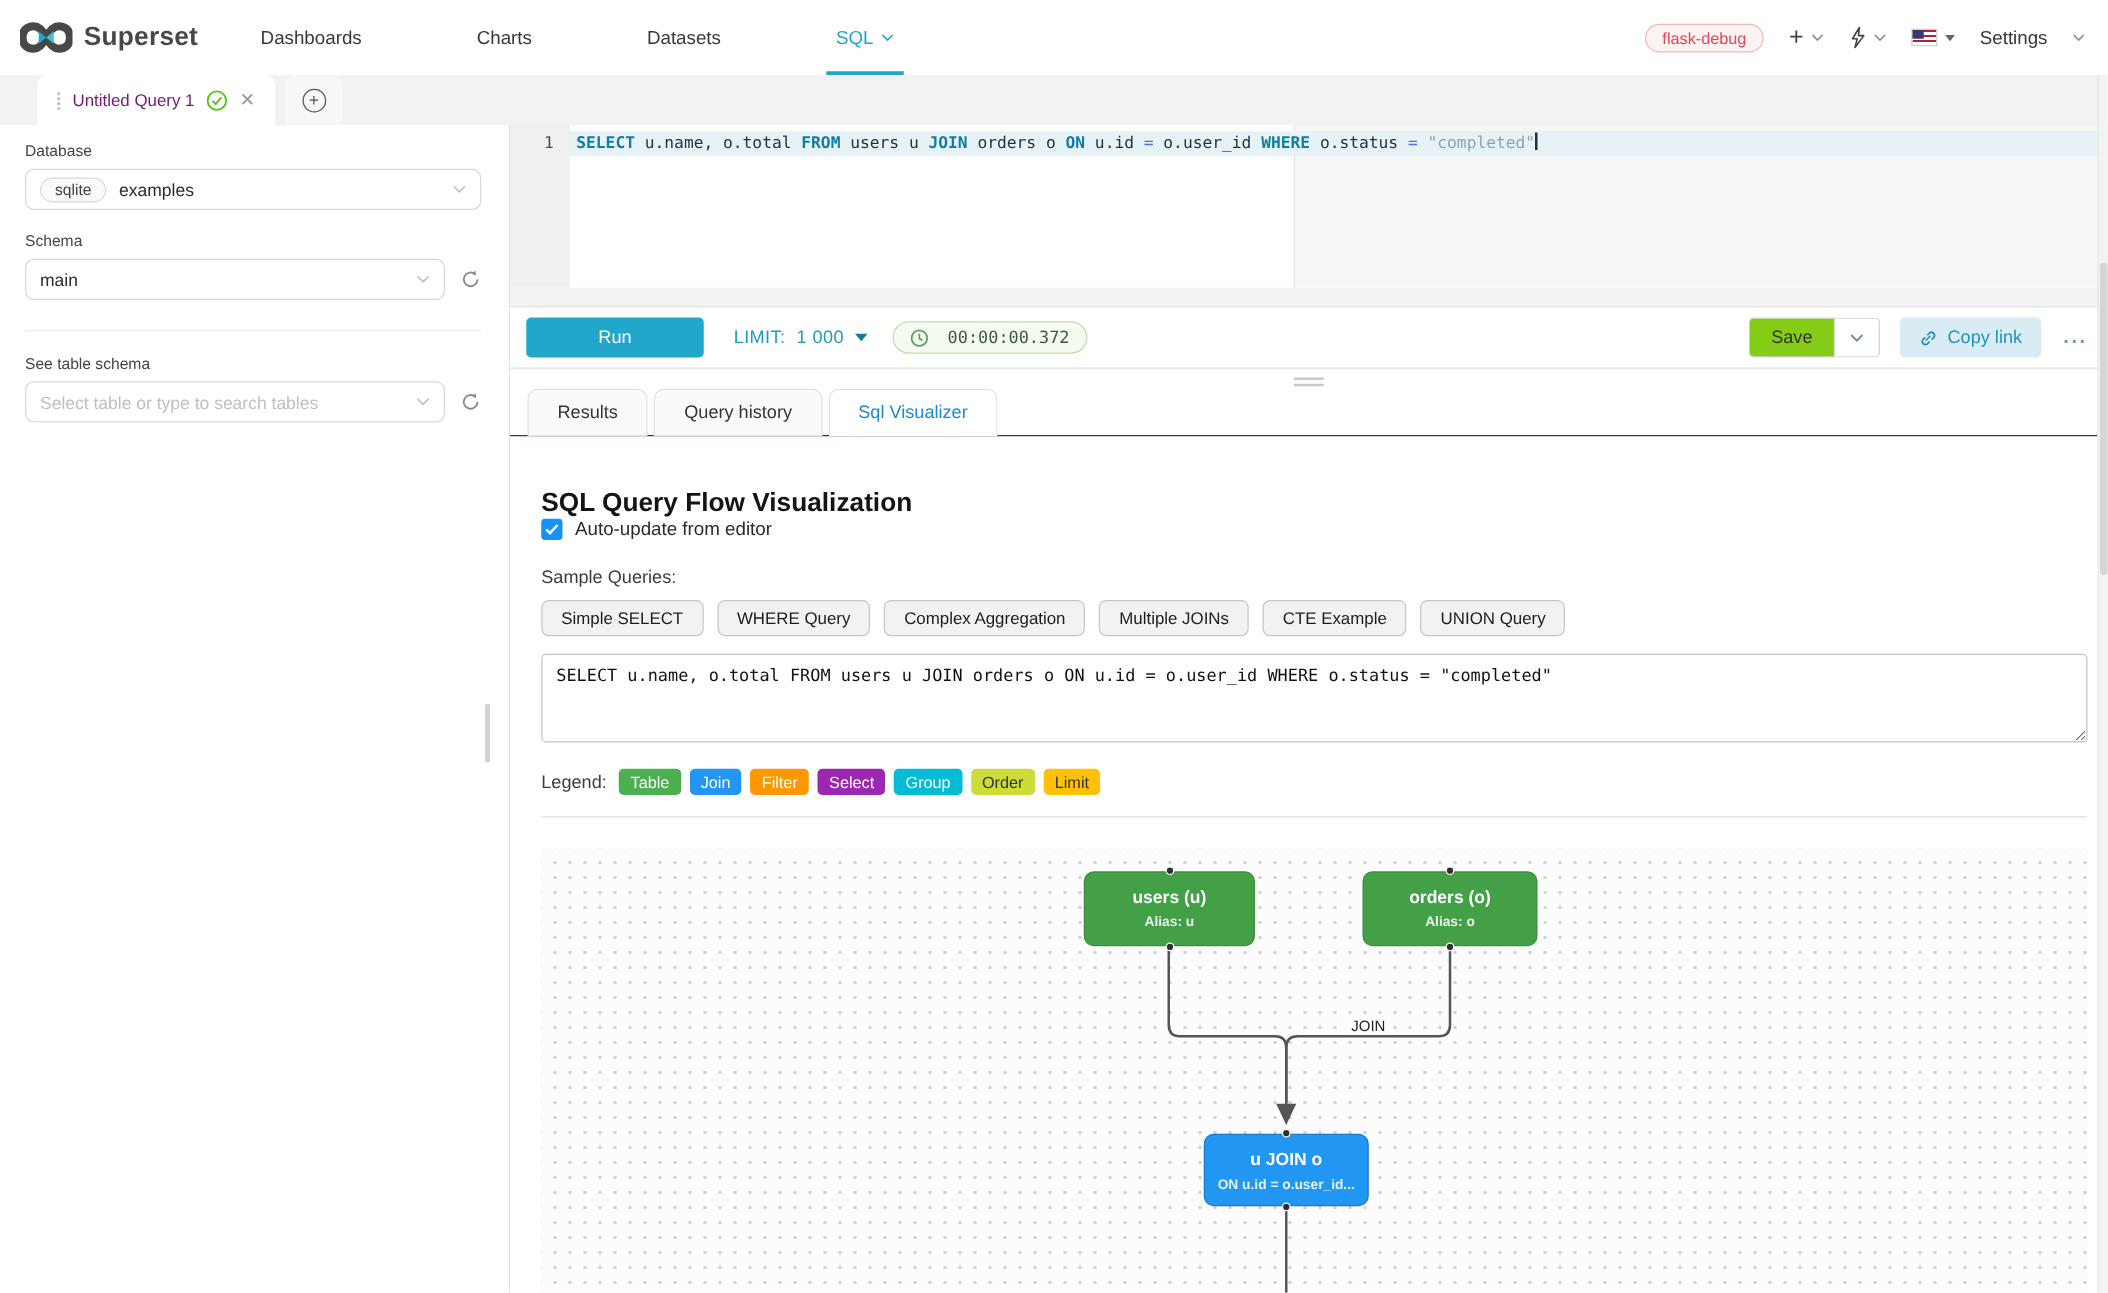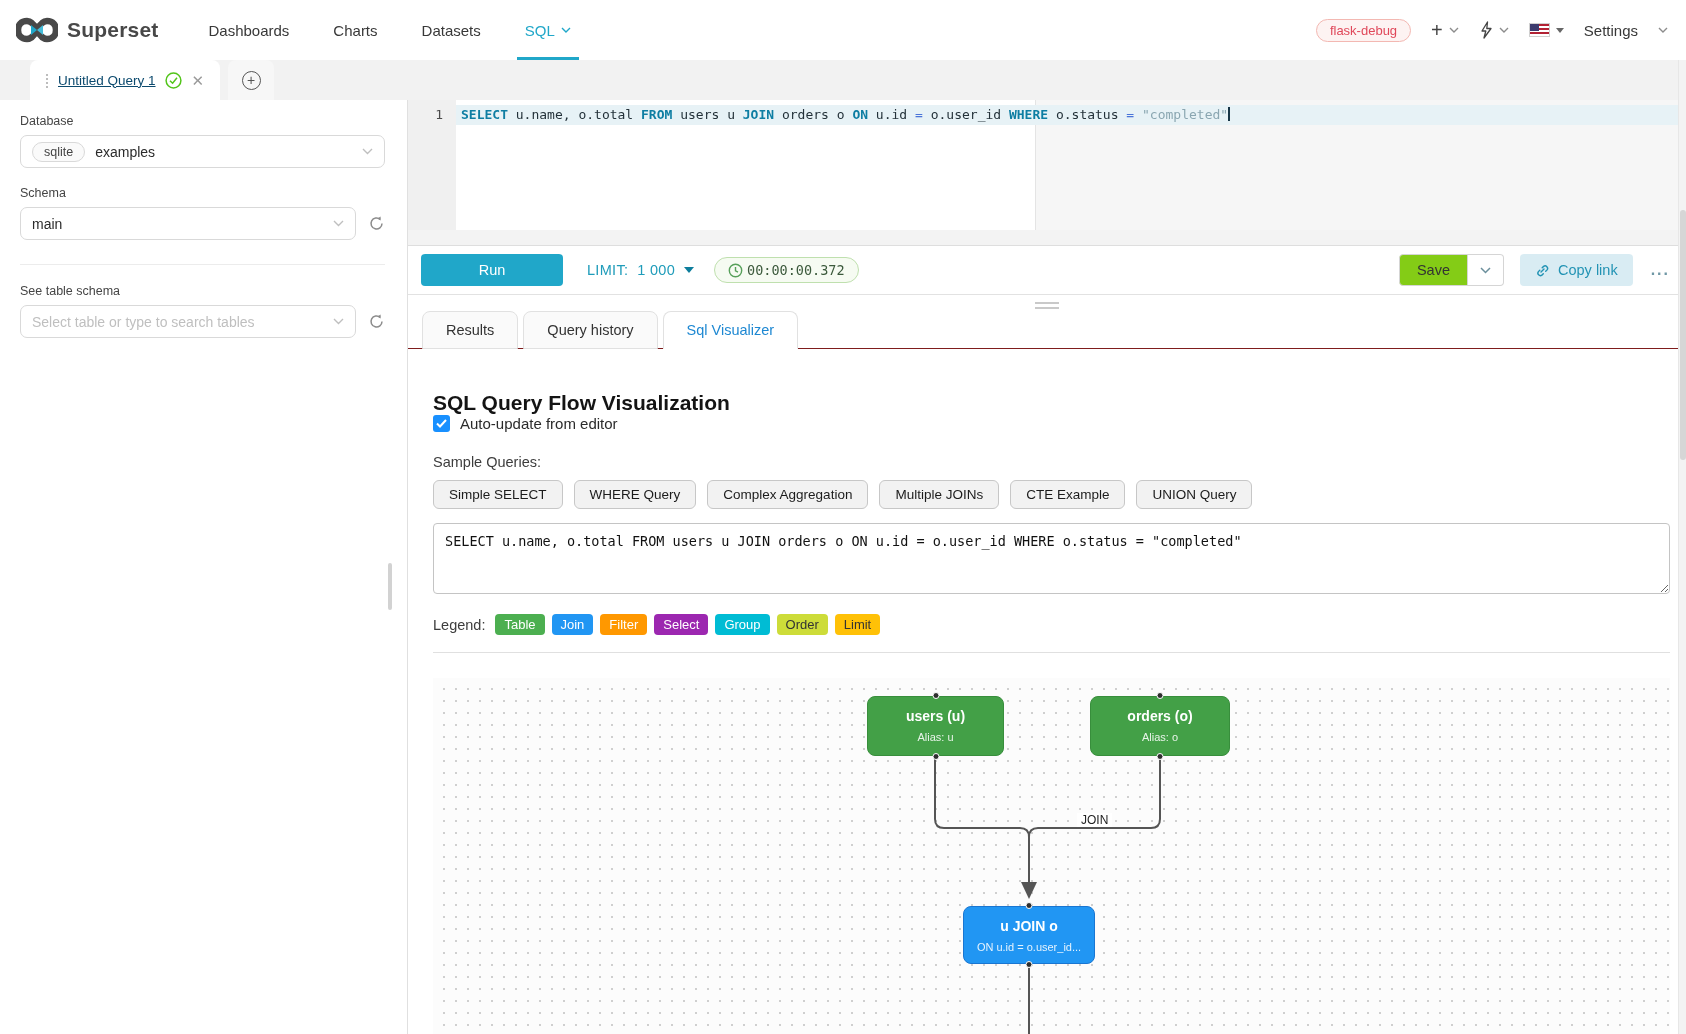--- a/index.html
+++ b/index.html
@@ -20,21 +20,21 @@
   .plus-glyph { font-size:20px; color:#444; line-height:1; }
   .flag { width:21px; height:14px; position:relative; background:repeating-linear-gradient(to bottom,#b22234 0 2px,#ffffff 2px 4px); border:1px solid #d0d0d0; }
   .flag .canton { position:absolute; left:0; top:0; width:9px; height:7px; background:#3c3b6e; }
   .solid-caret { width:0; height:0; border-left:4px solid transparent; border-right:4px solid transparent; border-top:5px solid #666; }
   .settings { display:flex; align-items:center; gap:20px; font-size:15px; color:#383838; cursor:pointer; }
 
   
   .tabstrip { height:40px; background:#f2f2f2; display:flex; align-items:stretch; }
   .query-tab { margin-left:30px; background:#fff; border-radius:8px 8px 0 0; display:flex; align-items:center; gap:9px; padding:0 15px; cursor:pointer; }
   .drag-dots { width:4px; height:15px; background-image:radial-gradient(#bdbdbd 1px, transparent 1.4px); background-size:4px 4px; }
-  .query-tab-title { font-size:13.5px; color:#0c4a6e;text-decoration:underline; }
+  .query-tab-title { font-size:13.5px; color:#701a75; }
   .tab-close { color:#9a9a9a; font-size:15px; line-height:1; padding:0 1px; }
   .newtab-btn { margin-left:8px; width:46px; background:#f7f7f7; border-radius:8px 8px 0 0; display:flex; align-items:center; justify-content:center; cursor:pointer; }
   .circle-plus { width:19px; height:19px; border:1.6px solid #555; border-radius:50%; color:#555; font-size:14px; display:flex; align-items:center; justify-content:center; line-height:1; padding-bottom:1px; }
 
   
   .workspace { position:absolute; top:100px; left:0; right:0; bottom:0; display:flex; }
   .sidebar { width:407px; background:#fff; padding:14px 22px 0 20px; position:relative; flex:none; }
   .fld-label { font-size:12.5px; color:#454545; margin-bottom:7px; }
   .select { height:33px; border:1px solid #d9d9d9; border-radius:7px; background:#fff; display:flex; align-items:center; padding:0 11px; gap:10px; cursor:pointer; }
   .select .sel-text { font-size:14px; color:#2b2b2b; flex:1; }
@@ -61,21 +61,21 @@
   .tok-str { color:#8aa6b1; }
   .cursor { display:inline-block; width:2px; height:14px; background:#173546; vertical-align:-2px; }
   .editor-resize { height:16px; background:#f3f3f3; border-bottom:1px solid #dedede; cursor:row-resize; flex:none; }
 
   
   .run-toolbar { height:49px; display:flex; align-items:center; padding:0 15px 0 13px; border-bottom:1px solid #e2e2e2; flex:none; background:#fff; }
   .run-btn { width:142px; height:32px; background:#20a7c9; color:#fff; font-size:14.5px; border:none; border-radius:4px; cursor:pointer; }
   .limit-group { display:flex; align-items:center; margin-left:24px; cursor:pointer; gap:9px; }
   .limit-text { font-size:14.5px; color:#1f9cba; letter-spacing:.3px; }
   .limit-caret { width:0; height:0; border-left:5px solid transparent; border-right:5px solid transparent; border-top:6px solid #0d7d9c; }
-  .timer-pill { margin-left:20px; display:flex; align-items:center; gap:4px; background:#f6fbf2; border:1px solid #bfe0ae; border-radius:15px; padding:4px 13px; font-family:"DejaVu Sans Mono","Liberation Mono",monospace; font-size:13.5px; color:#3c5a3c; }
+  .timer-pill { margin-left:20px; display:flex; align-items:center; gap:15px; background:#f6fbf2; border:1px solid #bfe0ae; border-radius:15px; padding:4px 13px; font-family:"DejaVu Sans Mono","Liberation Mono",monospace; font-size:13.5px; color:#3c5a3c; }
   .toolbar-right { margin-left:auto; display:flex; align-items:center; }
   .save-btn { height:32px; padding:0 17px; background:#84cc16; border:1px solid #d5d5d5; border-radius:4px 0 0 4px; font-size:14.5px; color:#333; cursor:pointer; }
   .save-caret { height:32px; width:36px; background:#fff; border:1px solid #d5d5d5; border-left:none; border-radius:0 4px 4px 0; display:flex; align-items:center; justify-content:center; cursor:pointer; }
   .copylink-btn { margin-left:16px; height:32px; padding:0 15px; background:#d9ecf3; border:none; border-radius:4px; color:#2293b4; font-size:14.5px; display:flex; align-items:center; gap:8px; cursor:pointer; }
   .more-btn { margin-left:18px; color:#6f97a5; font-size:16px; font-weight:bold; letter-spacing:2px; cursor:pointer; }
 
   
   .south-pane { flex:1; position:relative; display:flex; flex-direction:column; min-height:0; }
   .pane-grip { position:absolute; left:50%; top:4px; transform:translateX(-50%); cursor:row-resize; }
   .pane-grip i { display:block; width:24px; height:2px; background:#c9c9c9; margin:3px 0; }
@@ -98,21 +98,21 @@
   .legend-badge { padding:3px 9px; border-radius:4px; font-size:13px; }
   .viz-hr { border:none; border-top:1px solid #e0e0e0; margin-top:17px; }
 
   
   .flow { position:relative; margin-top:25px; height:360px; background-color:#fcfcfc;
           background-image:radial-gradient(circle,#cfcfcf 1.1px, transparent 1.3px);
           background-size:12px 12px; background-position:5px 5px; overflow:hidden; }
   .flow svg { position:absolute; left:0; top:0; z-index:0; }
   .node { position:absolute; z-index:1; border-radius:8px; text-align:center; color:#fff; padding-top:11px; cursor:grab; }
   .node-title { font-size:14px; font-weight:bold; }
-  .node-sub { font-size:11px; margin-top:7px; color:rgba(255,255,255,.88); }
+  .node-sub { font-size:11px; margin-top:7px; color:rgba(255,255,255,.88);font-weight:bold; }
   .node-table { background:#43a047; border:1px solid #388e3c; }
   .node-join { background:#2196f3; border:1px solid #1976d2; }
   .n-users { left:434px; top:18px; width:137px; height:60px; }
   .n-orders { left:657px; top:18px; width:140px; height:60px; }
   .n-join { left:530px; top:228px; width:132px; height:58px; }
   .handle { position:absolute; left:50%; transform:translateX(-50%); width:7px; height:7px; background:#2f2f2f; border:1.5px solid #fff; border-radius:50%; }
   .handle.top { top:-5px; } .handle.bottom { bottom:-5px; }
   .edge-label { position:absolute; left:644px; top:142px; transform:translateY(-50%); z-index:2; background:#fff; padding:0 4px; font-size:12px; color:#222; }
 
   
@@ -124,21 +124,21 @@
 
 <header class="navbar">
   <div class="brand">
     <svg width="42" height="26" viewBox="0 0 42 26">
       <path d="M11 4 C5 4 2 8 2 13 C2 18 5 22 11 22 C16 22 19 17 21 13 C23 9 26 4 31 4 C37 4 40 8 40 13 C40 18 37 22 31 22 C26 22 23 17 21 13 C19 9 16 4 11 4 Z" fill="none" stroke="#484848" stroke-width="6.5"></path>
       <path d="M15 18 L21 13 L15 8 Z" fill="#20a7c9"></path>
       <path d="M27 8 L21 13 L27 18 Z" fill="#45bcd9"></path>
     </svg>
     <span class="brand-name">Superset</span>
   </div>
-  <nav style="display:flex;">
+  <nav style="display:flex;gap:48px;">
     <span class="nav-item">Dashboards</span>
     <span class="nav-item">Charts</span>
     <span class="nav-item">Datasets</span>
     <span class="nav-item active">
       <span>SQL</span>
       <span class="nav-caret">
         <svg width="10" height="6" viewBox="0 0 10 6">
             <polyline points="1,1 5,5 9,1" fill="none" stroke="#20a7c9" stroke-width="1.4"></polyline>
           </svg>
       </span>

